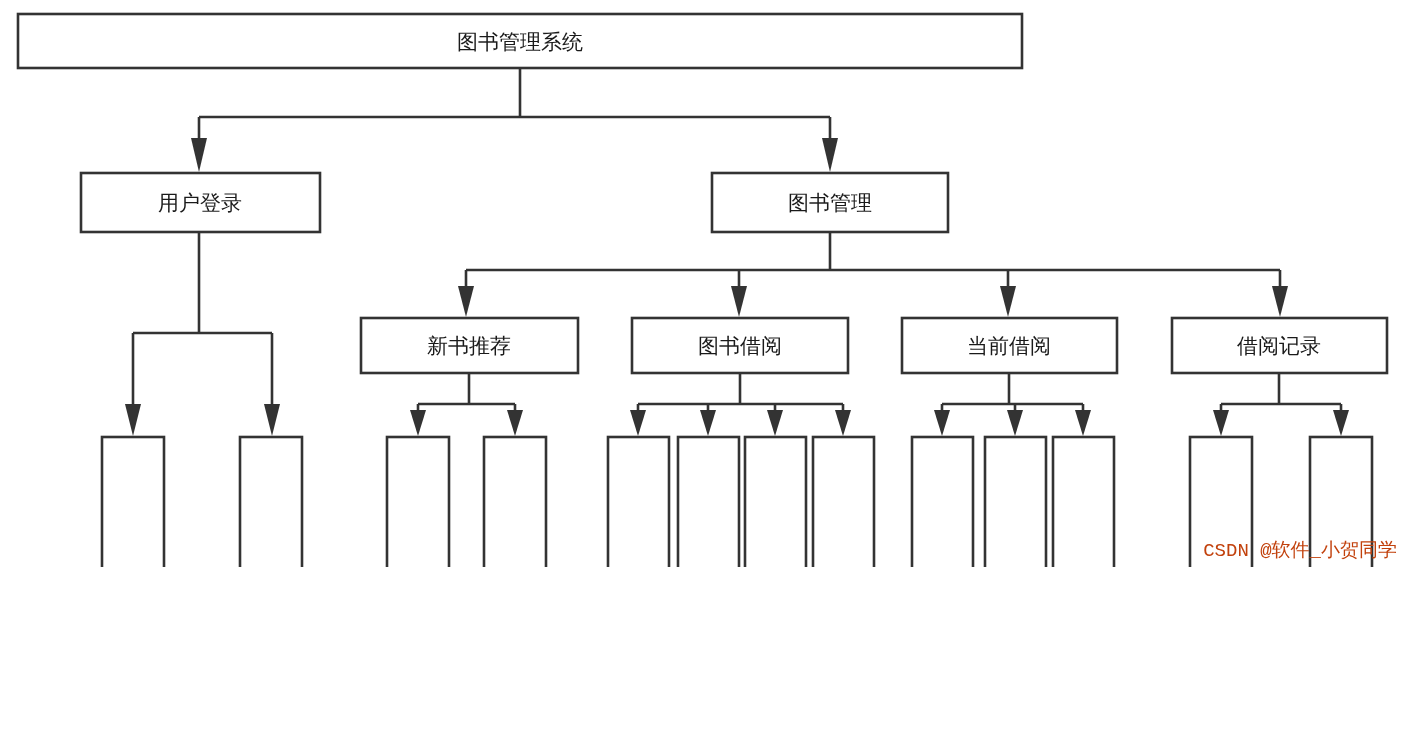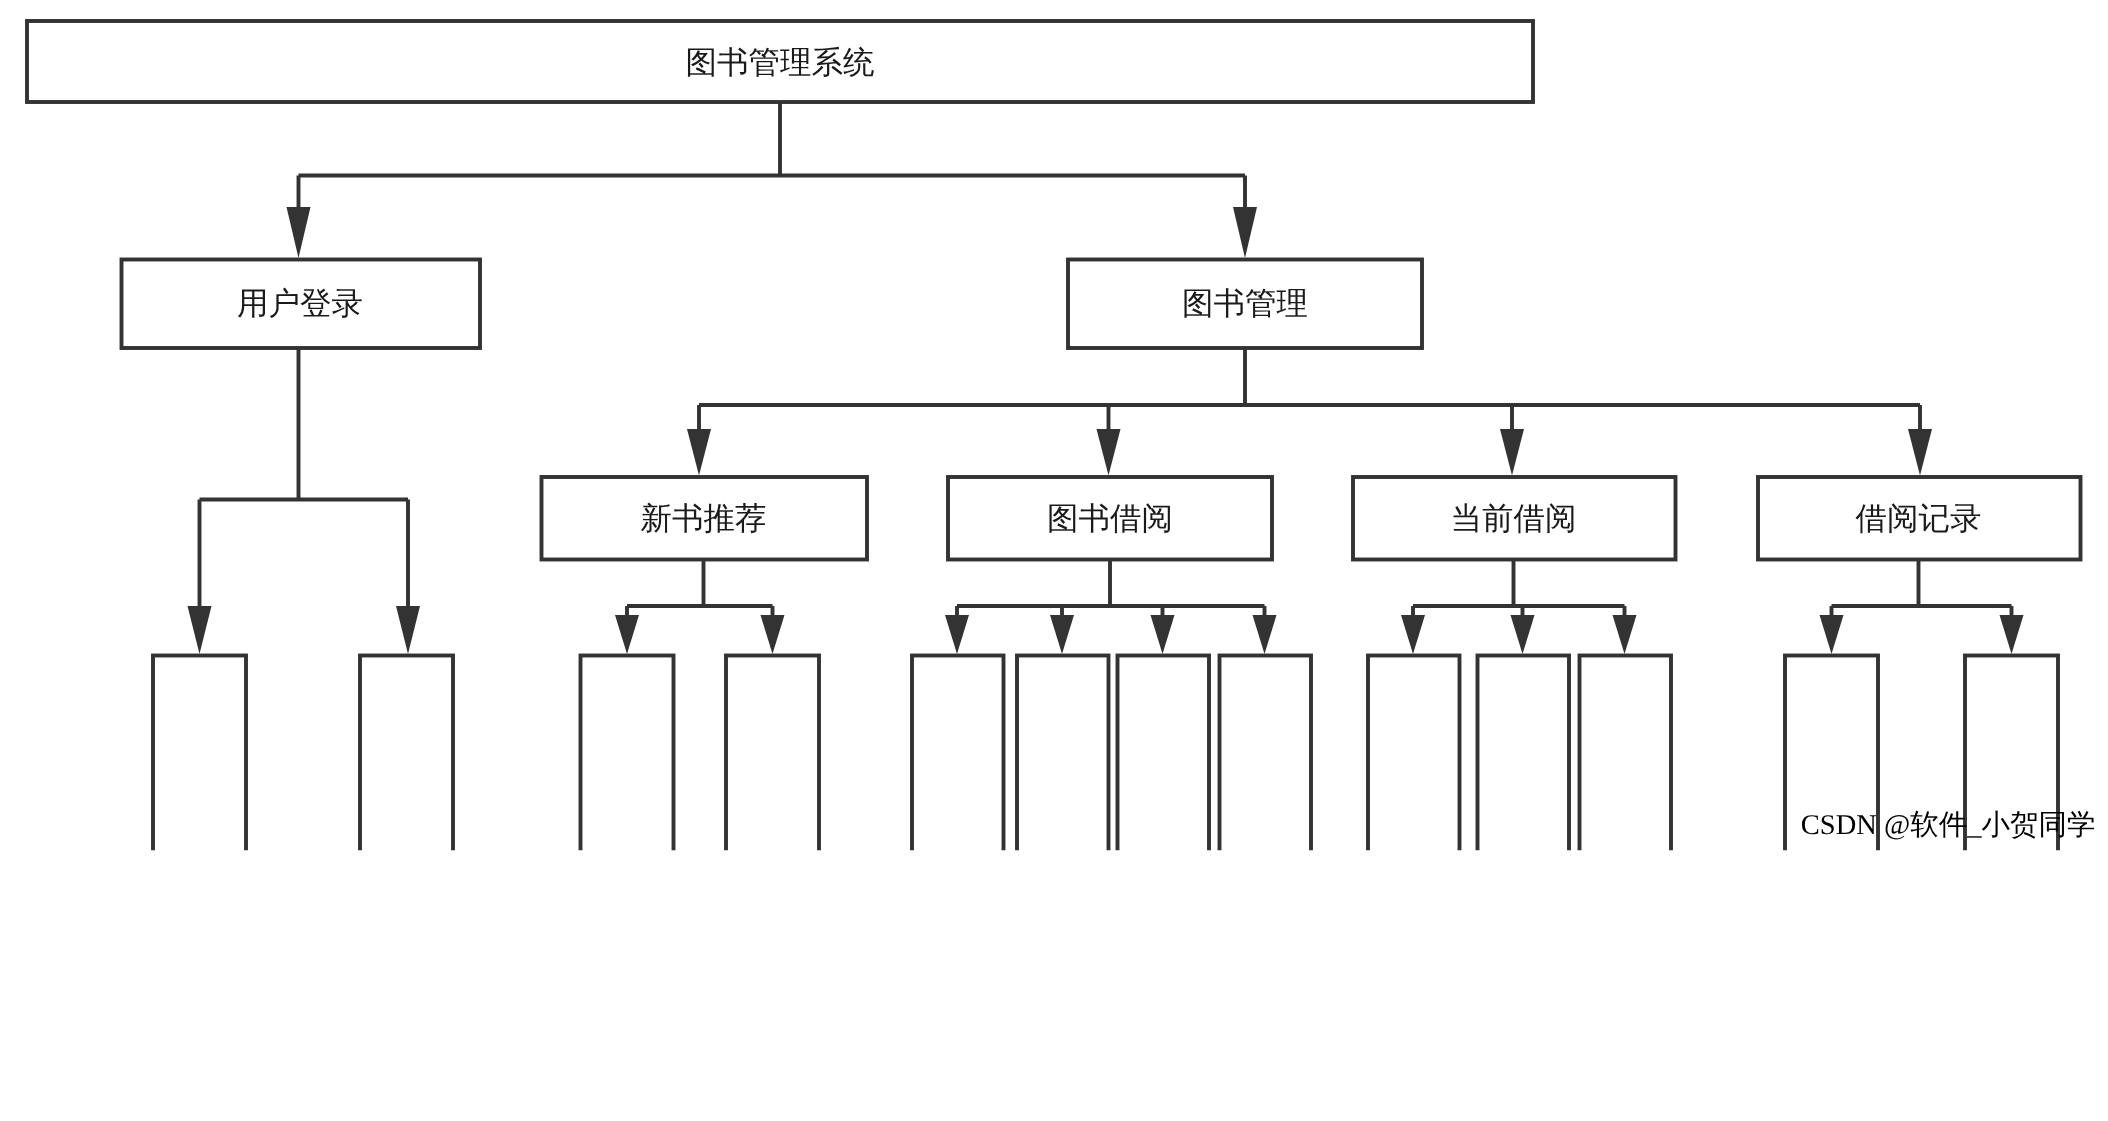--- a/index.html
+++ b/index.html
@@ -59,23 +59,23 @@
     white-space: nowrap;
     display: flex;
     align-items: center;
     justify-content: center;
     pointer-events: none;
   }
   .watermark {
     position: absolute;
     right: 8px;
     bottom: 4px;
-    font-family: Liberation Serif, serif;
+    font-family: Liberation Mono, monospace;
     font-size: 19px;
-    color: #000000;
+    color: #c2410c;
     white-space: nowrap;
     user-select: none;
     text-align: right;
   }
 </style>
 </head>
 <body>
 
 <div id="diagram-root">
 

